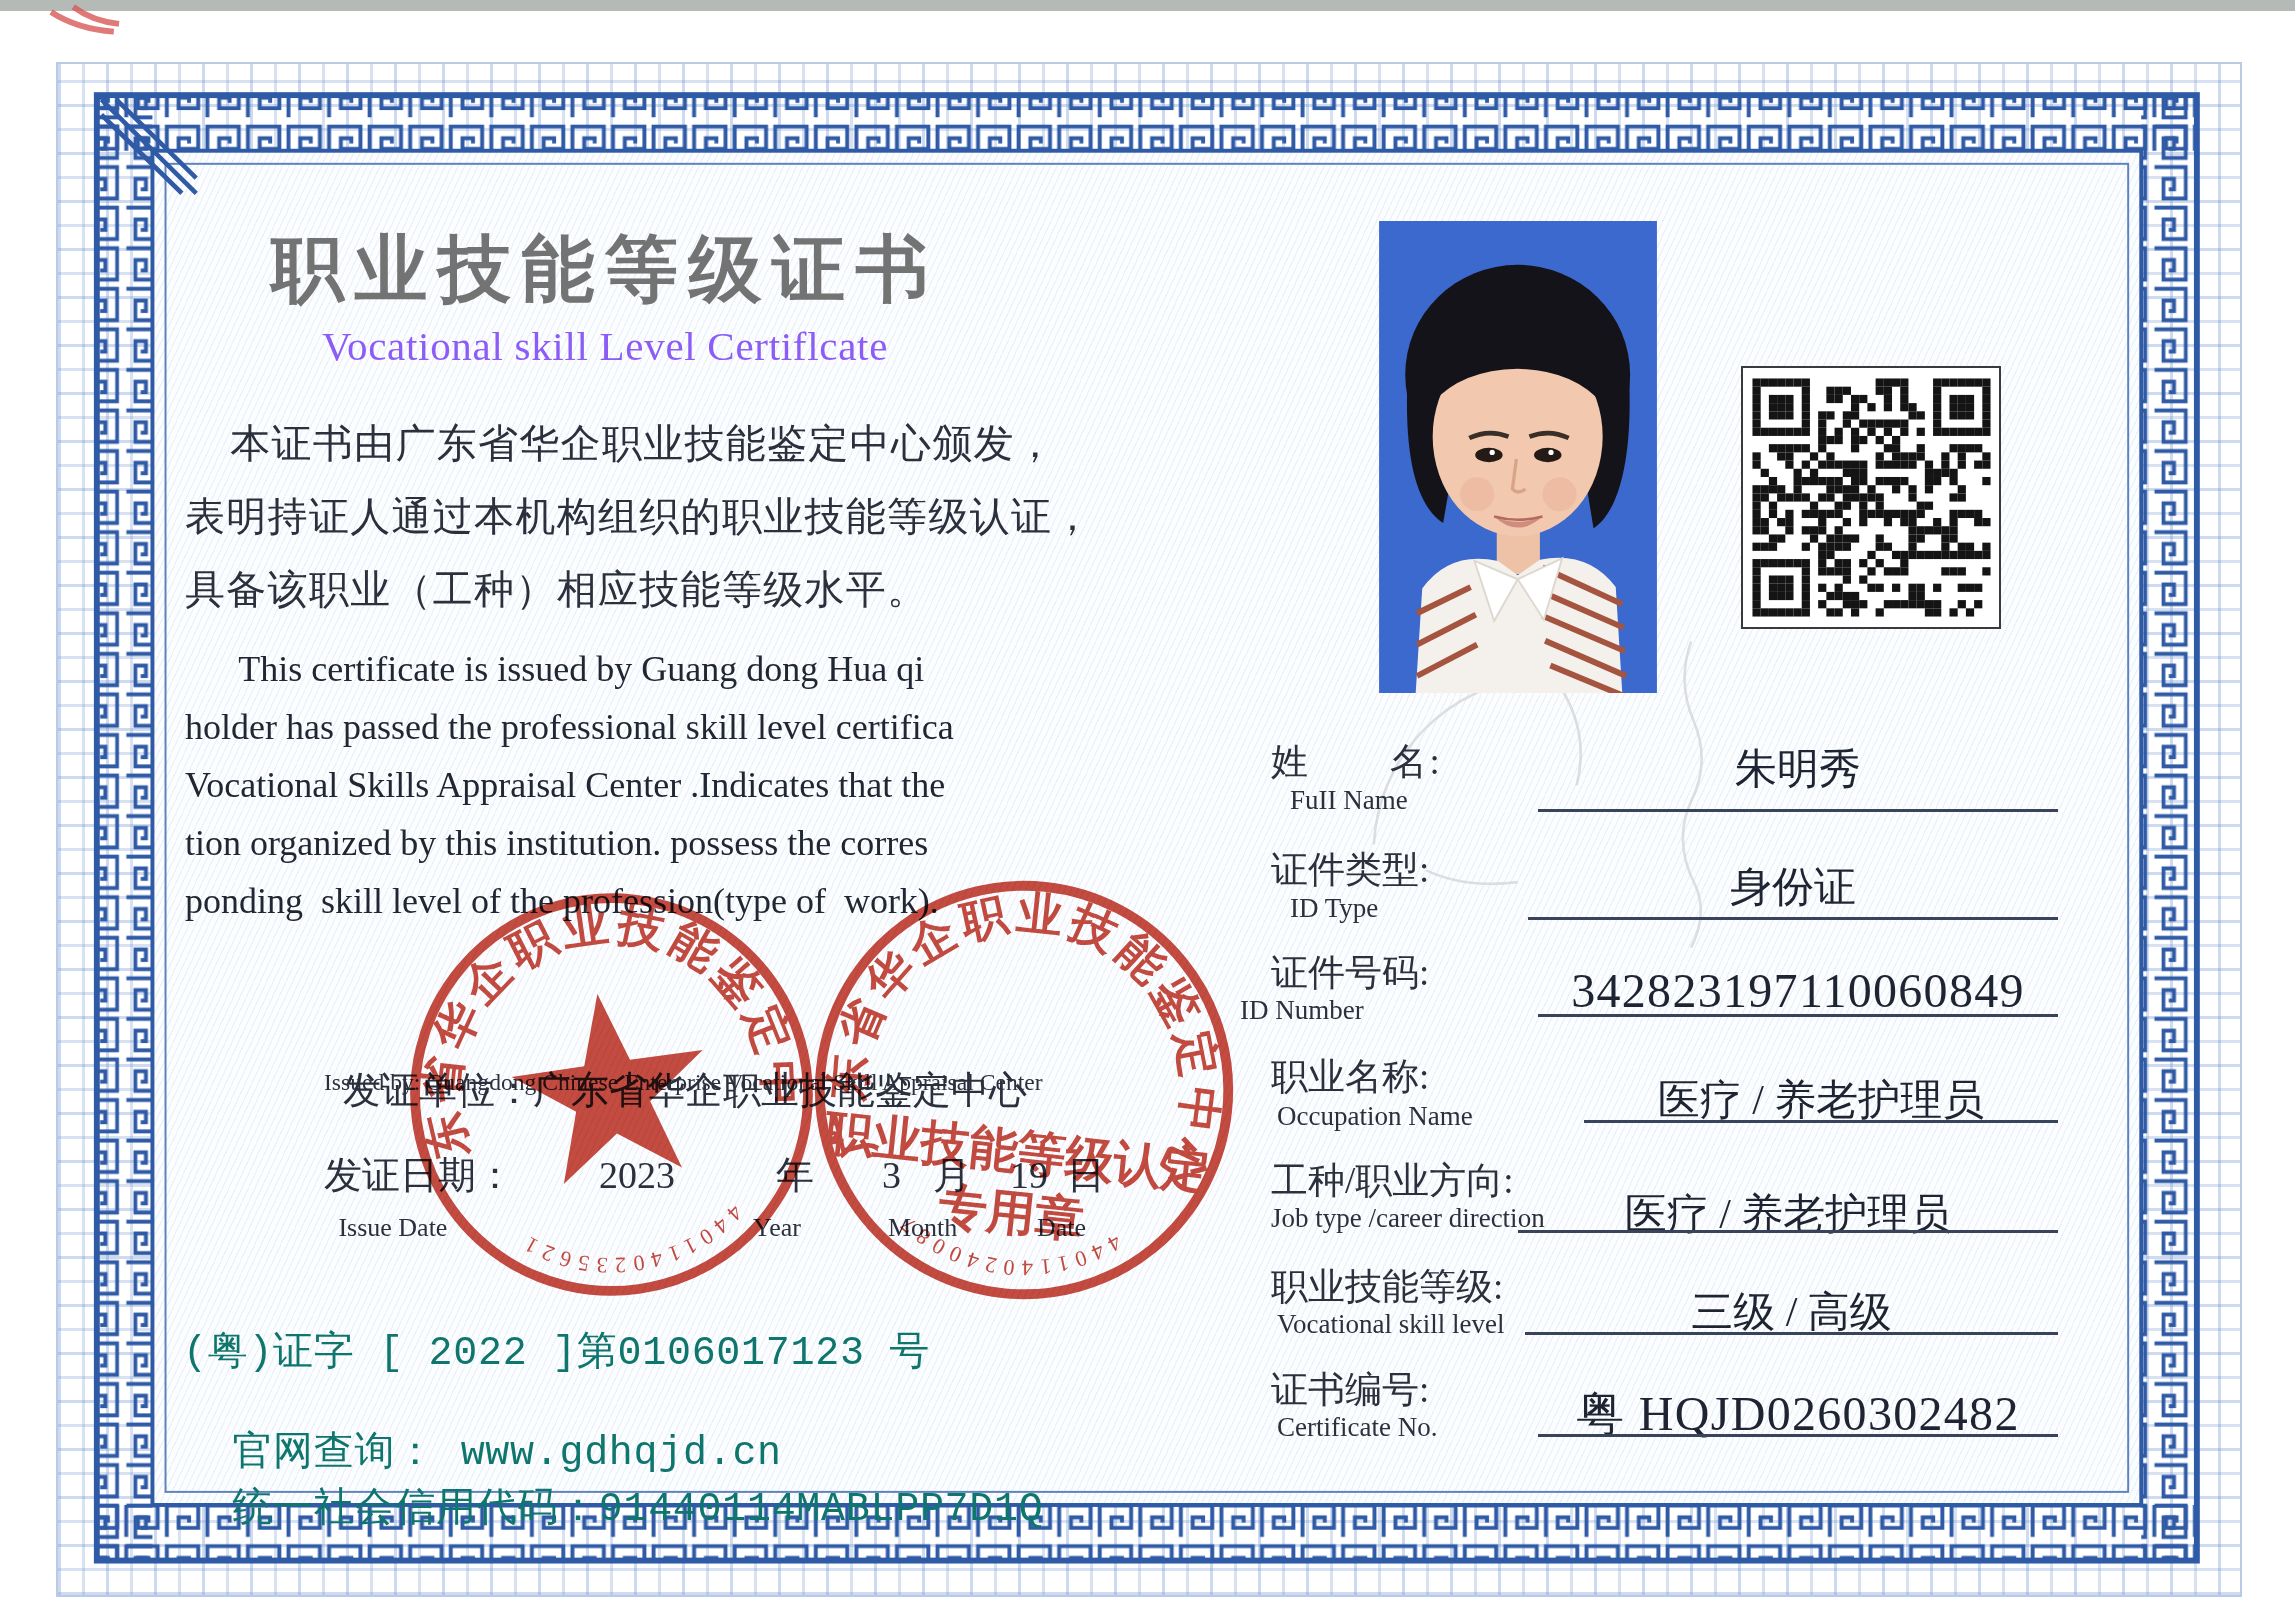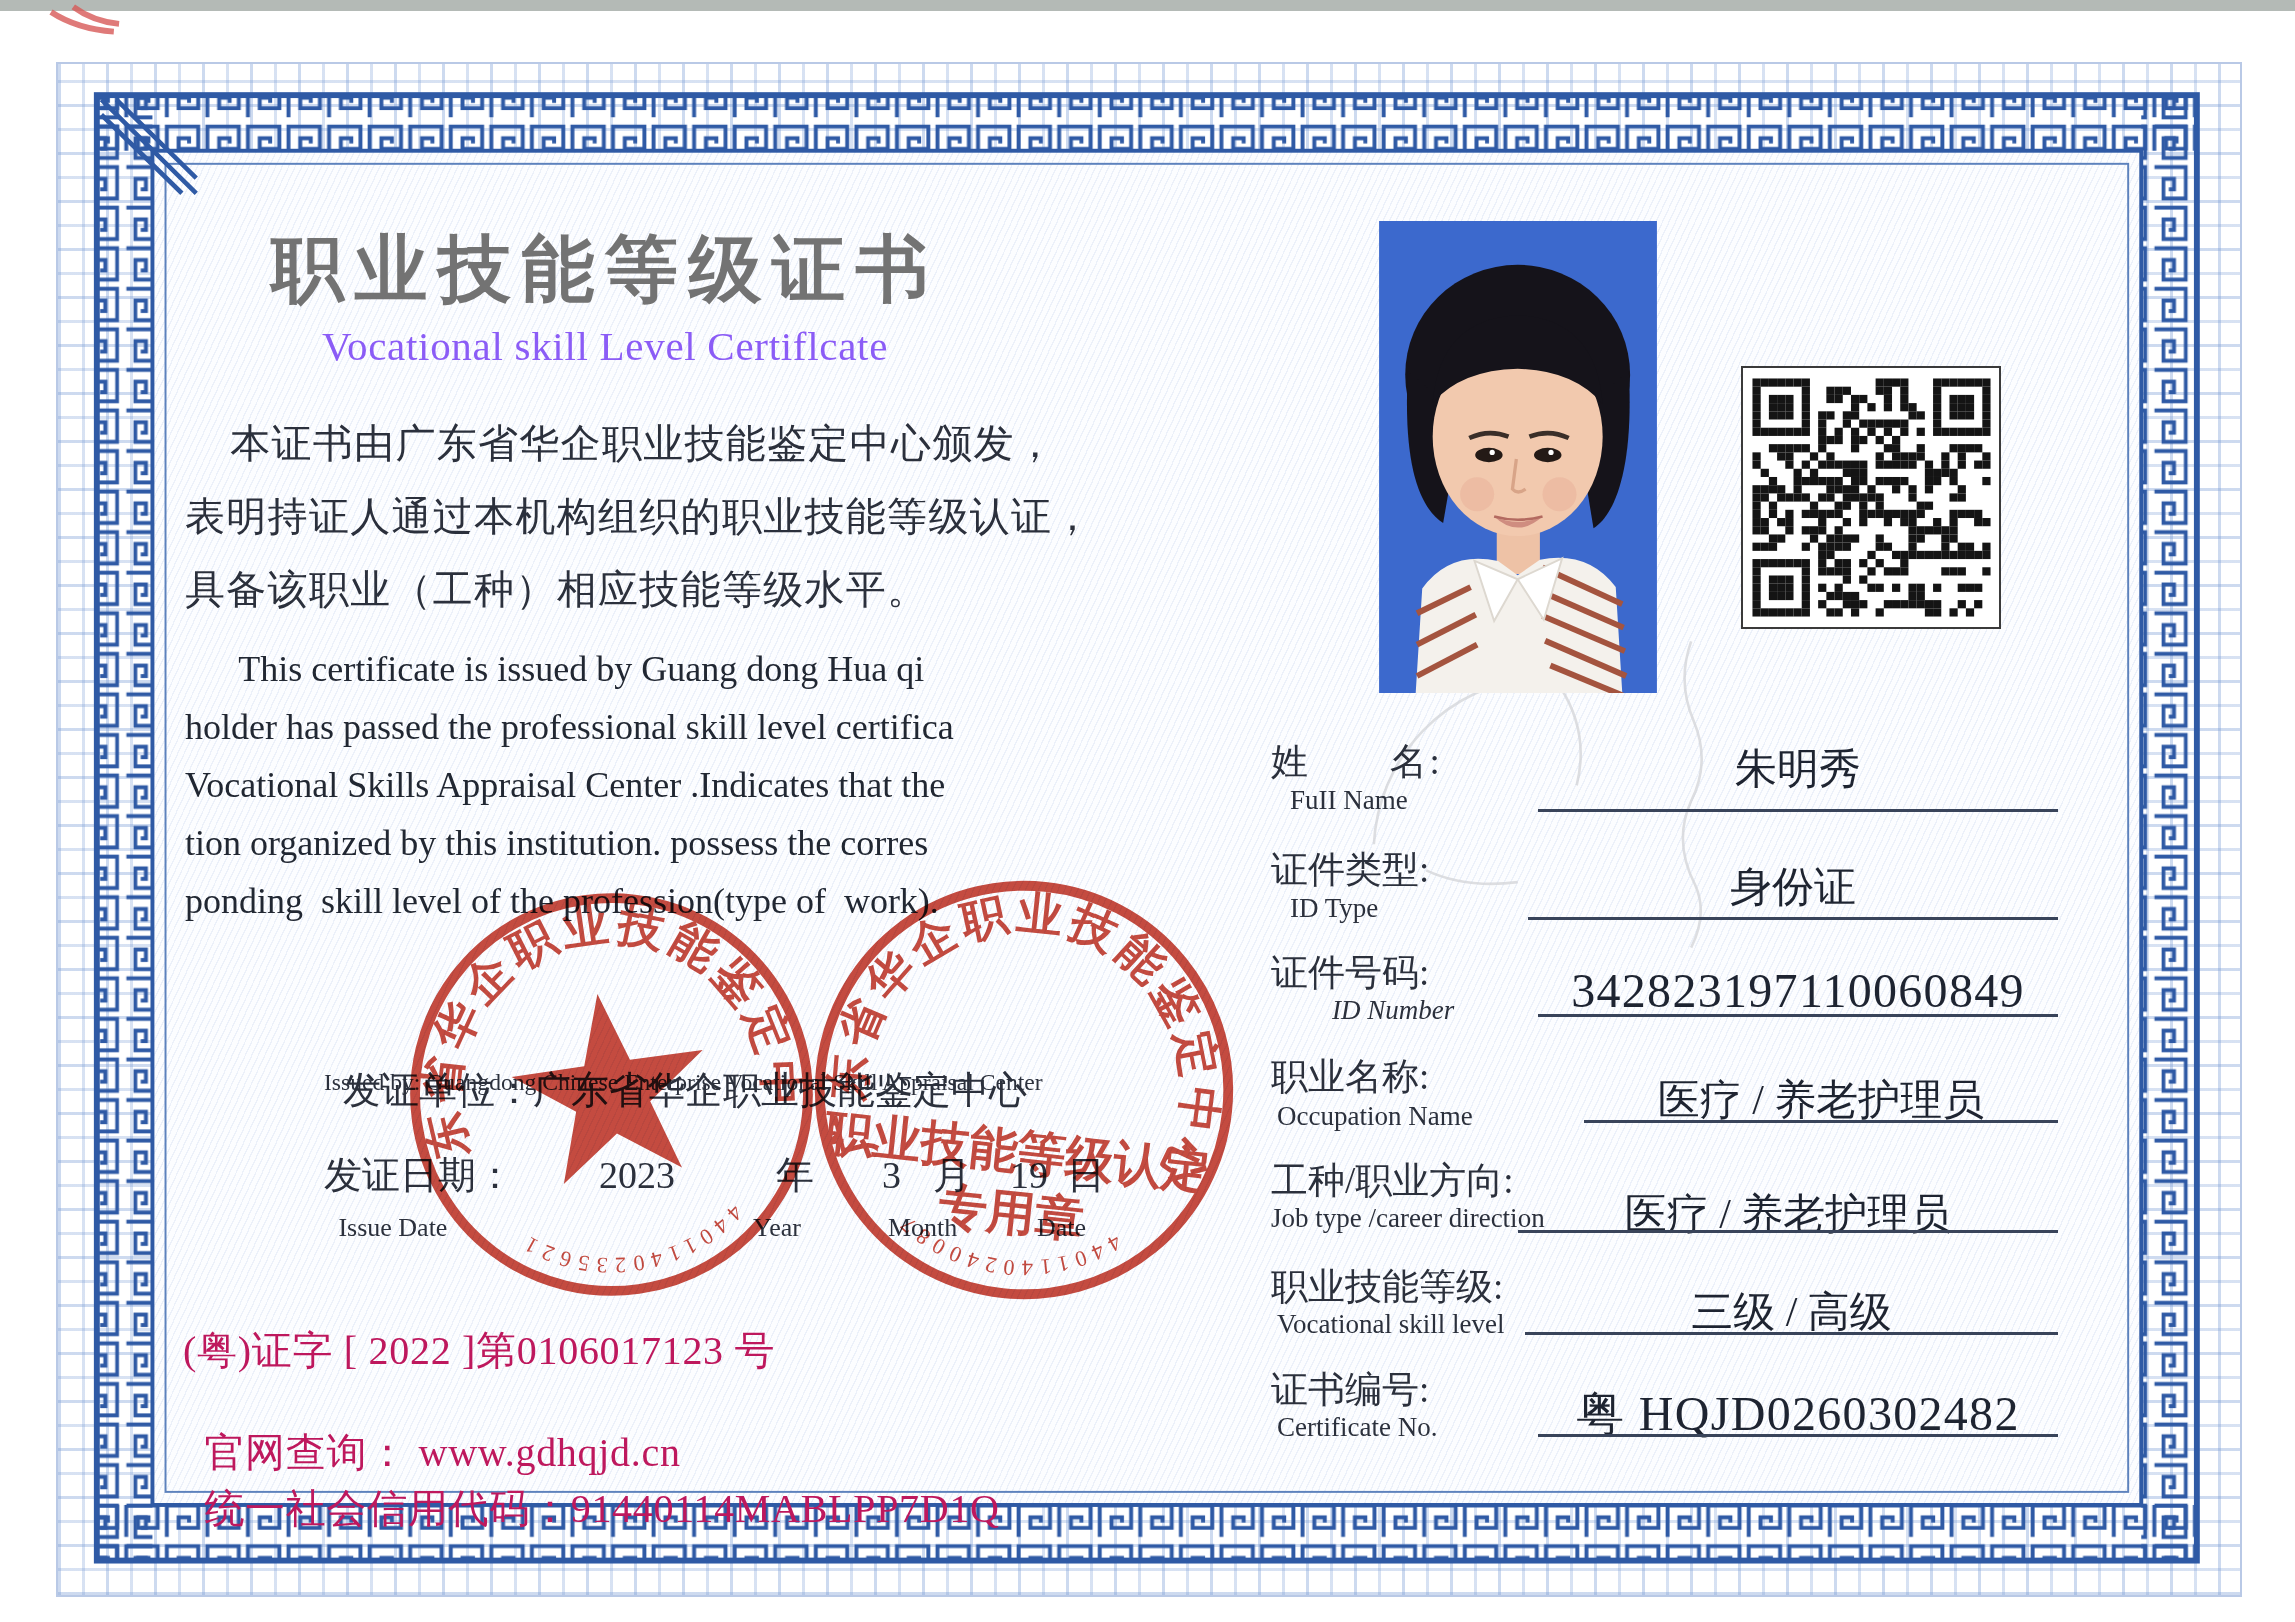--- a/index.html
+++ b/index.html
@@ -16,21 +16,21 @@
   .paper{left:152px;top:151px;width:1991px;height:1356px;background:#fcfdff;
     background-image:repeating-linear-gradient(115deg, rgba(128,158,214,.13) 0 1.3px, rgba(255,255,255,0) 1.3px 5.9px);}
   
   .t-cn-title{font-size:73px;font-weight:bold;letter-spacing:10.5px;color:#737373;}
   .t-en-title{font-size:41px;color:#8b5cf6;letter-spacing:0.7px;}
   .cnline{font-size:40px;color:#2b303c;letter-spacing:1.3px;line-height:73px;white-space:pre;}
   .enline{font-size:36px;color:#212732;line-height:58px;white-space:pre;font-family:Liberation Serif, serif;}
   .lbl58{font-size:38px;color:#2b303c;}
   .lbl-en{font-size:23.6px;color:#2b303c;}
   .dt-en{font-size:26px;color:#2b303c;}
-  .foot{font-size:40px;color:#be185d;letter-spacing:0.7px;white-space:pre;}
+  .foot{font-size:40px;color:#0f766e;letter-spacing:0.7px;white-space:pre;font-family:Liberation Mono, monospace;}
   .fcn{font-size:37px;color:#2b303c;white-space:pre;}
   .fen{font-size:27px;color:#2b303c;white-space:pre;}
   .fval{font-size:42px;color:#1e2431;text-align:center;white-space:pre;}
   .fnum{font-size:48px;letter-spacing:1.3px;}
   .fline{height:2.6px;background:#39445a;}
   .center{text-align:center;}
   .stamp{mix-blend-mode:multiply;opacity:.92;}
 </style>
 </head>
 <body>
@@ -570,21 +570,21 @@
   <div class="abs fen" style="left:1290px;top:785px;">FuII Name</div>
   <div class="abs fval" style="left:1538px;top:741px;width:520px;">朱明秀</div>
   <div class="abs fline" style="left:1538px;top:809px;width:520px;"></div>
 
   <div class="abs fcn" style="left:1271px;top:845px;">证件类型:</div>
   <div class="abs fen" style="left:1290px;top:893px;">ID Type</div>
   <div class="abs fval" style="left:1528px;top:859px;width:530px;">身份证</div>
   <div class="abs fline" style="left:1528px;top:917px;width:530px;"></div>
 
   <div class="abs fcn" style="left:1271px;top:948px;">证件号码:</div>
-  <div class="abs fen" style="left:1332px;top:995px;font-style:italic;">ID Number</div>
+  <div class="abs fen" style="left:1240px;top:995px;">ID Number</div>
   <div class="abs fval fnum" style="left:1538px;top:963px;width:520px;">342823197110060849</div>
   <div class="abs fline" style="left:1538px;top:1014px;width:520px;"></div>
 
   <div class="abs fcn" style="left:1271px;top:1052px;">职业名称:</div>
   <div class="abs fen" style="left:1277px;top:1101px;">Occupation Name</div>
   <div class="abs fval" style="left:1584px;top:1072px;width:474px;">医疗 / 养老护理员</div>
   <div class="abs fline" style="left:1584px;top:1120px;width:474px;"></div>
 
   <div class="abs fcn" style="left:1271px;top:1156px;">工种/职业方向:</div>
   <div class="abs fen" style="left:1271px;top:1203px;">Job type /career direction</div>

